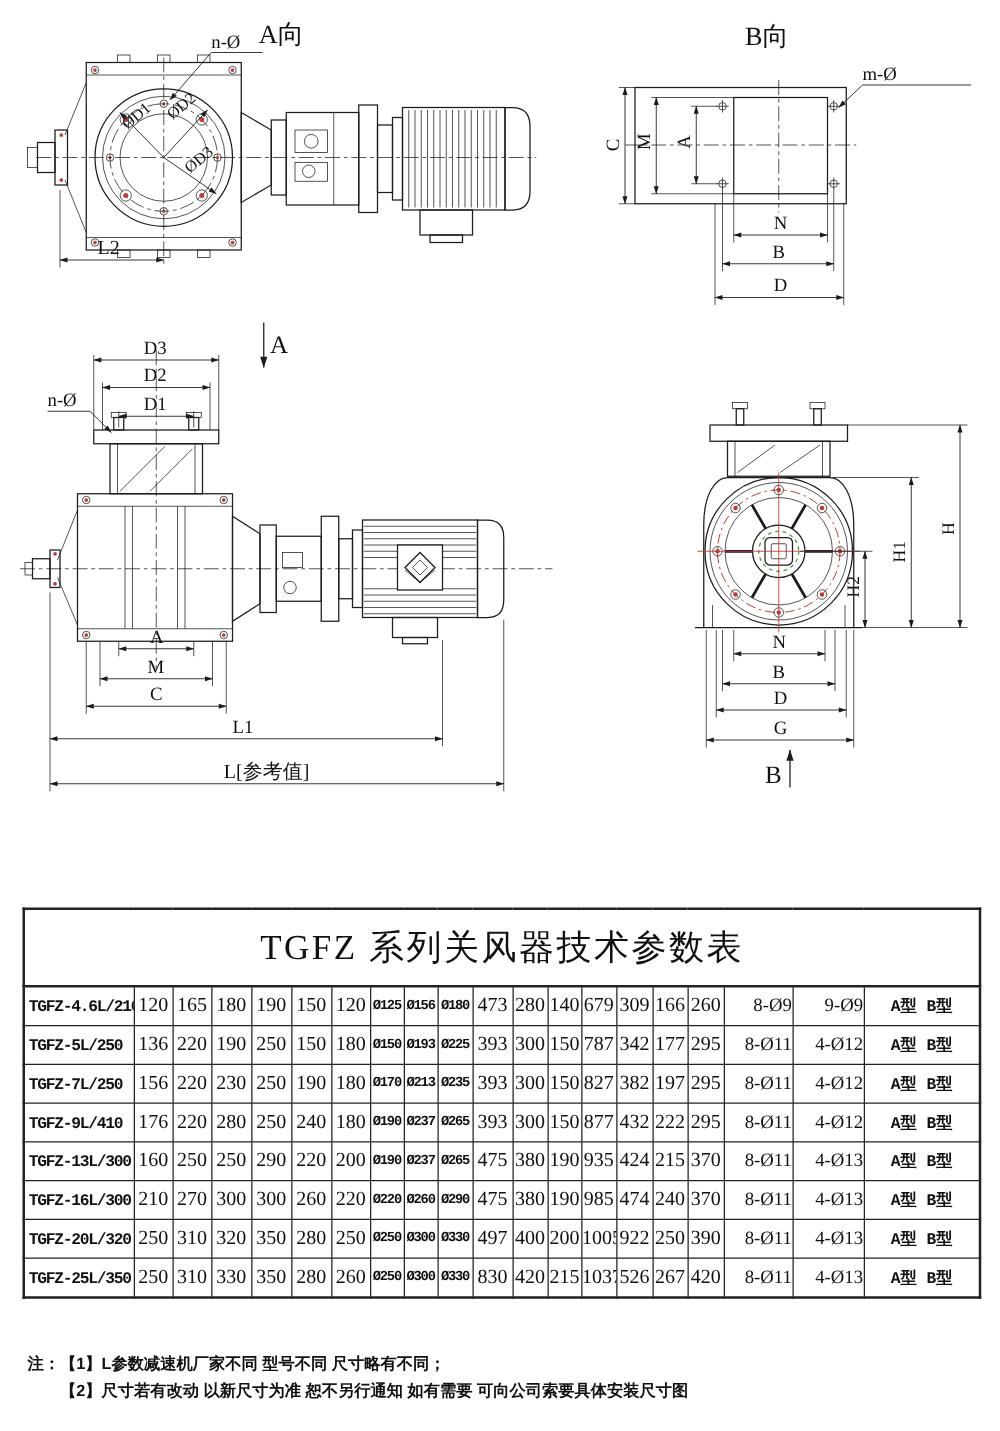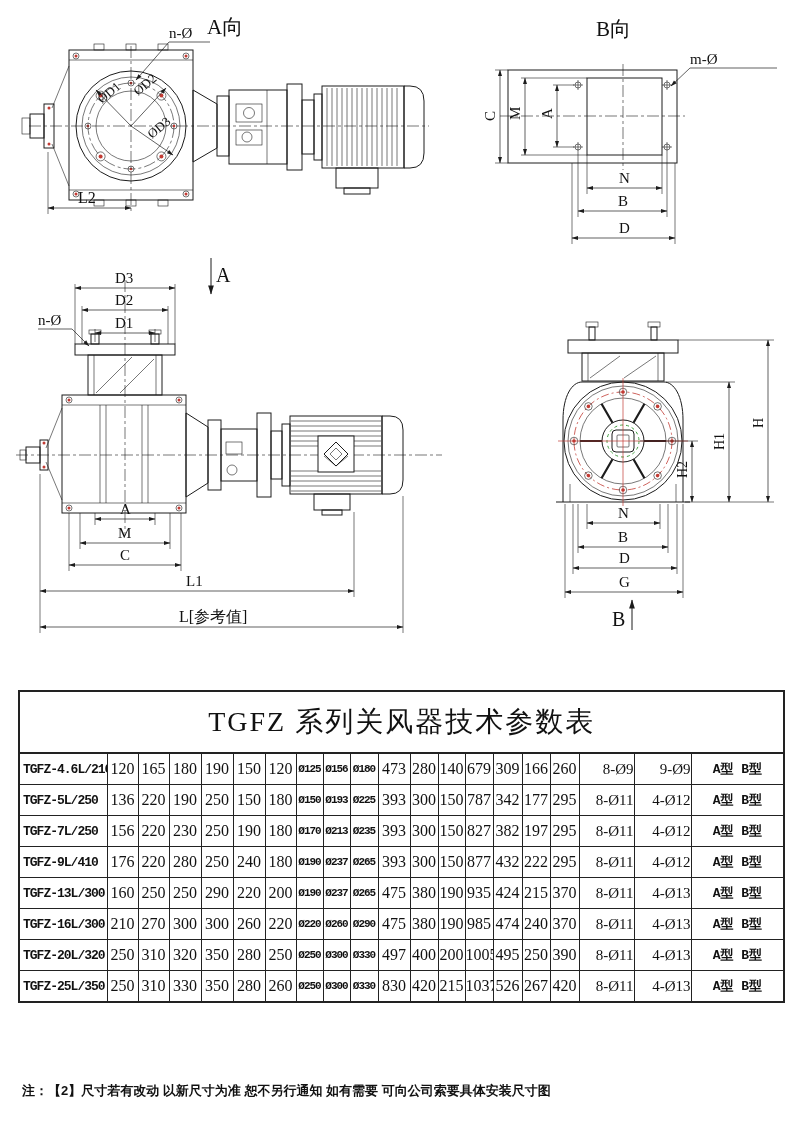--- a/index.html
+++ b/index.html
@@ -11,21 +11,21 @@
   .thin{stroke:#1c1c1c;stroke-width:.6;fill:none;}
   .dim{stroke:#1c1c1c;stroke-width:.7;fill:none;}
   .cl{stroke:#1c1c1c;stroke-width:.6;fill:none;stroke-dasharray:12 3 3 3;}
   .redcl{stroke:#c23b34;stroke-width:.7;fill:none;}
   .reddash{stroke:#c23b34;stroke-width:.8;fill:none;stroke-dasharray:8 3 2 3;}
   .greendash{stroke:#3f9e3f;stroke-width:1;fill:none;stroke-dasharray:3 3;}
   .fill-red{fill:#c23b34;}
   .white{fill:#ffffff;}
   
   .tbl-wrap{position:absolute;left:18px;top:690px;width:765px;}
-  table{border-collapse:collapse;width:765px;table-layout:fixed;}
+  table{border-collapse:collapse;width:765px;table-layout:fixed;margin-top:36px;}
   th,td{border:1px solid #222;overflow:hidden;white-space:nowrap;text-align:center;padding:0;}
   .title-cell{height:60px;font-size:28px;letter-spacing:2px;font-weight:normal;border:2px solid #222;}
   thead tr.hdr th{height:29px;font-size:18px;font-weight:normal;}
   thead tr.hdr th.cjk{font-family:"Liberation Sans",sans-serif;font-weight:bold;font-size:14px;}
   tbody td{height:30px;font-size:16px;}
   tbody td.model{font-size:13px;text-align:left;padding-left:3px;font-weight:bold;font-family:"Liberation Mono",monospace;letter-spacing:-1px;}
   tbody td.dia{font-size:11px;font-weight:bold;font-family:"Liberation Mono",monospace;letter-spacing:-1px;text-align:center;}
   tbody td.num{font-size:16px;}
   tbody td.hole{text-align:right;padding-left:7px;font-size:15px;}
   tbody td.rotor{font-family:Liberation Mono, monospace;font-weight:bold;font-size:13px;}
@@ -580,21 +580,21 @@
             <td class="num">350</td>
             <td class="num">280</td>
             <td class="num">250</td>
             <td class="dia">Ø250</td>
             <td class="dia">Ø300</td>
             <td class="dia">Ø330</td>
             <td class="num">497</td>
             <td class="num">400</td>
             <td class="num">200</td>
             <td class="num">1005</td>
-            <td class="num">495</td>
+            <td class="num">922</td>
             <td class="num">250</td>
             <td class="num">390</td>
             <td class="hole">8-Ø11</td>
             <td class="hole">4-Ø13</td>
             <td class="rotor">A型 B型</td>
           </tr>
           <tr>
             <td class="model">TGFZ-25L/350</td>
             <td class="num">250</td>
             <td class="num">310</td>
@@ -616,17 +616,18 @@
             <td class="hole">4-Ø13</td>
             <td class="rotor">A型 B型</td>
           </tr>
         </tbody>
     </table>
   </div>
 
   <div class="notes">
     <span class="prefix">注：</span>
     <span class="lines">
+      <span style="display:block">【1】L参数减速机厂家不同  型号不同  尺寸略有不同；</span>
       <span style="display:block">【2】尺寸若有改动  以新尺寸为准  恕不另行通知  如有需要  可向公司索要具体安装尺寸图</span>
     </span>
   </div>
 
 </div>
 
 </body></html>

